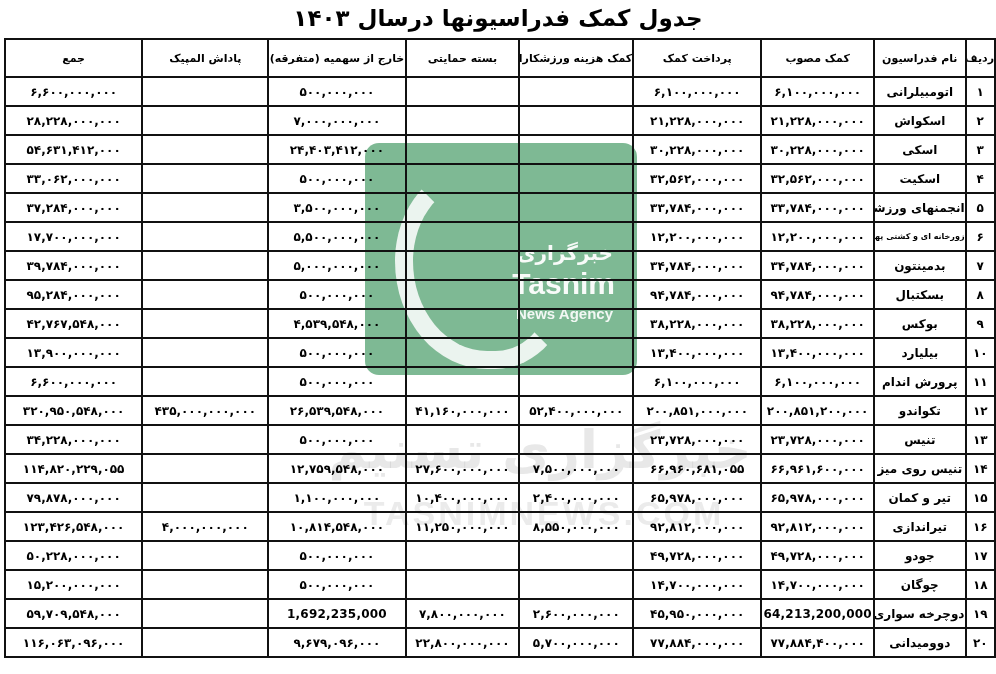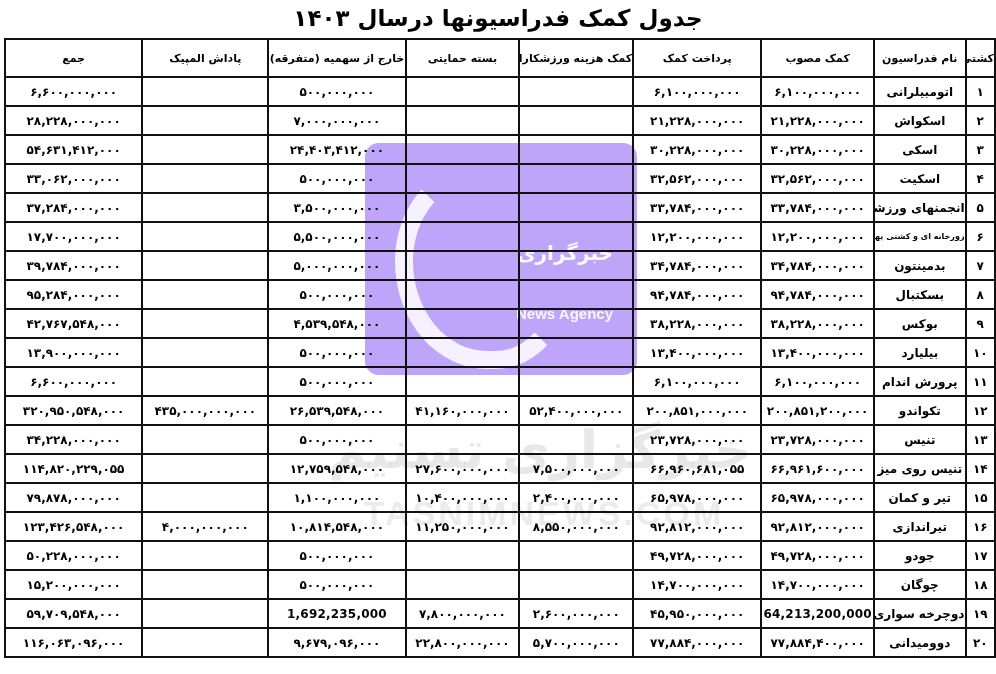--- a/index.html
+++ b/index.html
@@ -26,21 +26,21 @@
       font-size: 23px;
       line-height: 32px;
       direction: rtl;
     }
     .watermark {
       position: absolute;
       left: 365px;
       top: 143px;
       width: 272px;
       height: 232px;
-      background: #8b5cf6;
+      background: #15803d;
       border-radius: 14px;
       opacity: 0.55;
       z-index: 0;
     }
     .watermark .wm-logo {
       position: absolute;
       left: 30px;
       top: 20px;
       width: 140px;
       height: 170px;
@@ -156,40 +156,41 @@
     .c-sum { width: 135px; }
   </style>
 </head>
 <body>
 
 <div class="title">جدول کمک  فدراسیونها درسال ۱۴۰۳</div>
 
 <div class="watermark">
   <div class="wm-logo"></div>
   <div class="wm-text1">خبرگزاری</div>
+  <div class="wm-text2">Tasnim</div>
   <div class="wm-text3">News Agency</div>
 </div>
 <div class="watermark2">خبرگزاری تسنیم</div>
 <div class="watermark3">TASNIMNEWS.COM</div>
 
 <table class="grid">
   <colgroup>
     <col class="c-idx">
       <col class="c-name">
       <col class="c-appr">
       <col class="c-paid">
       <col class="c-ath">
       <col class="c-sup">
       <col class="c-ext">
       <col class="c-oly">
       <col class="c-sum">
   </colgroup>
   <thead>
     <tr>
-      <th>کشتی</th>
+      <th>ردیف</th>
       <th>نام فدراسیون</th>
       <th>کمک مصوب</th>
       <th>پرداخت کمک</th>
       <th>کمک هزینه ورزشکاران</th>
       <th>بسته حمایتی</th>
       <th>خارج از سهمیه (متفرقه)</th>
       <th>پاداش المپیک</th>
       <th>جمع</th>
     </tr>
   </thead>

